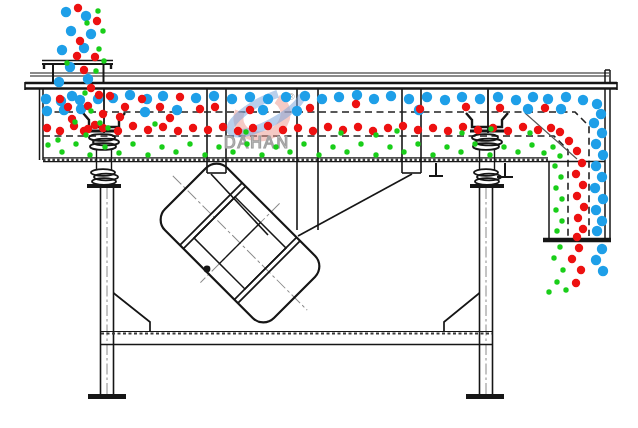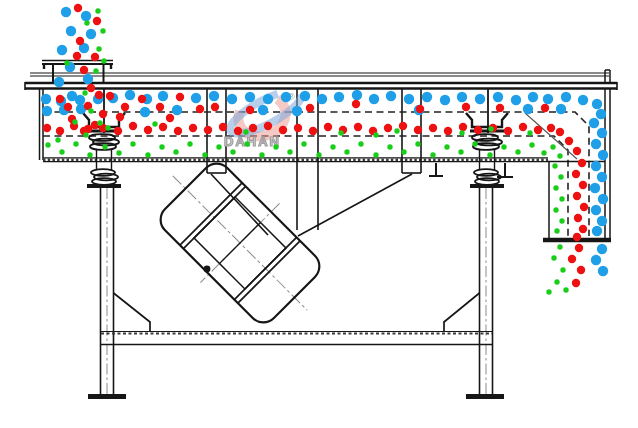--- a/index.html
+++ b/index.html
@@ -1,20 +1,20 @@
 <!DOCTYPE html>
 <html><head>
 <meta charset="utf-8">
 <style>
   html,body{margin:0;padding:0;background:#ffffff;}
   #stage{position:relative;width:638px;height:428px;background:#ffffff;overflow:hidden;
          font-family:"Liberation Sans",sans-serif;}
   #linework{position:absolute;left:0;top:0;z-index:1;}
   #watermark{position:absolute;left:220px;top:86px;width:96px;height:72px;z-index:2;pointer-events:none;}
-  #watermark .wm-text{position:absolute;left:4px;top:48px;font-weight:bold;font-size:13px;
+  #watermark .wm-text{position:absolute;left:4px;top:48px;font-weight:normal;font-size:16px;
       letter-spacing:2px;color:rgba(255,255,255,0.55);-webkit-text-stroke:1.2px #a0a0a0;
       text-shadow:0 0 1px #aaaaaa;}
   #watermark .wm-reg{position:absolute;left:68px;top:6px;font-size:9px;color:#9a9a9a;}
   #particles-svg{position:absolute;left:0;top:0;z-index:3;pointer-events:none;}
 </style>
 </head>
 <body>
 
 <div id="stage">
 

